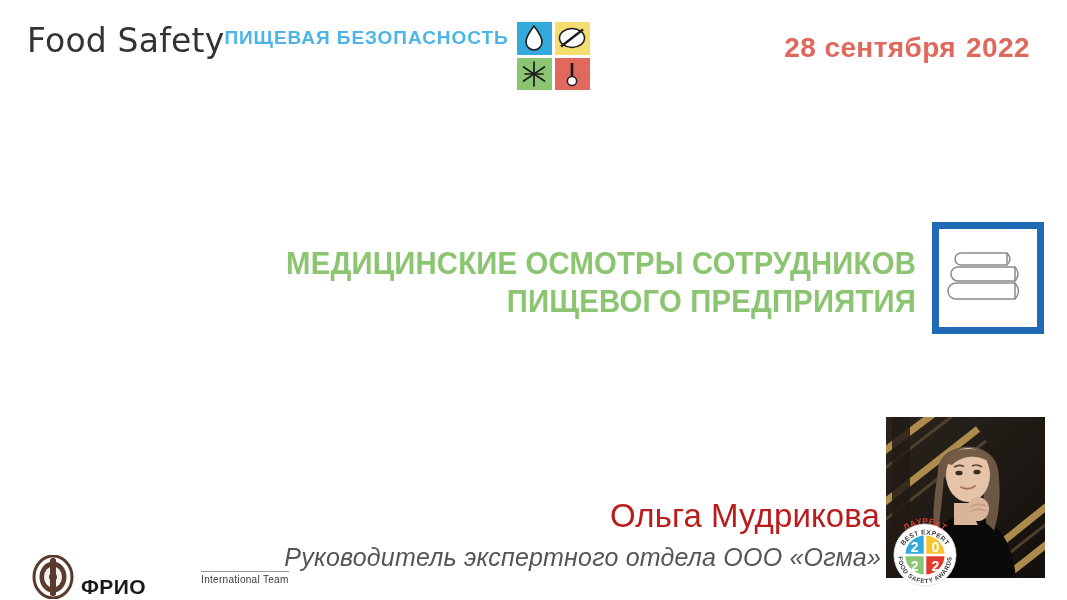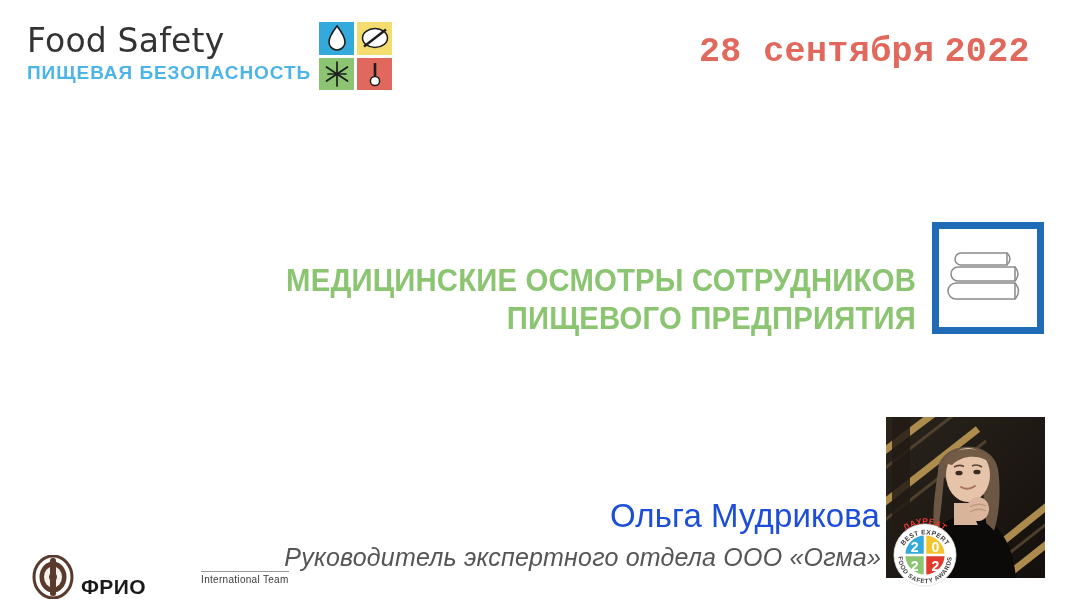--- a/index.html
+++ b/index.html
@@ -21,21 +21,20 @@
   
   .fs-logo {
     position: absolute;
     left: 27px;
     top: 22px;
     display: flex;
     align-items: flex-start;
   }
   .fs-logo-text {
     display: flex;
-    flex-direction: column;
     padding-top: 2px;
   }
   .fs-title {
     font-family: "DejaVu Sans", sans-serif;
     font-size: 33px;
     font-weight: 400;
     color: #333333;
     letter-spacing: 0.2px;
     line-height: 1.05;
     white-space: nowrap;
@@ -65,34 +64,34 @@
     align-items: center;
     justify-content: center;
   }
   .fs-sq svg { display: block; }
 
   
   .date {
     position: absolute;
     right: 37px;
     top: 32px;
-    font-family: Liberation Mono, monospace;
-    font-size: 35px;
+    font-family: Liberation Sans, sans-serif;
+    font-size: 28px;
     font-weight: 700;
     color: #e0685c;
     letter-spacing: 0.4px;
     white-space: nowrap;
   }
   .date .yr { margin-left: 10px; }
 
   
   .title-block {
     position: absolute;
     left: 140px;
-    top: 261px;
+    top: 244px;
     width: 776px;
     text-align: right;
   }
   .title-line {
     font-family: "Liberation Sans", sans-serif;
     font-weight: 700;
     font-size: 31.5px;
     line-height: 38px;
     color: #8cc572;
     letter-spacing: 0.2px;
@@ -120,21 +119,21 @@
   
   .speaker-name {
     position: absolute;
     left: 300px;
     top: 497px;
     width: 580px;
     text-align: right;
     font-family: "Liberation Sans", sans-serif;
     font-size: 33px;
     font-weight: 400;
-    color: #1d4ed8;
+    color: #b91c1c;
     letter-spacing: 0.1px;
     white-space: nowrap;
   }
   .speaker-role {
     position: absolute;
     left: 200px;
     top: 543px;
     width: 681px;
     text-align: right;
     font-family: "Liberation Sans", sans-serif;

